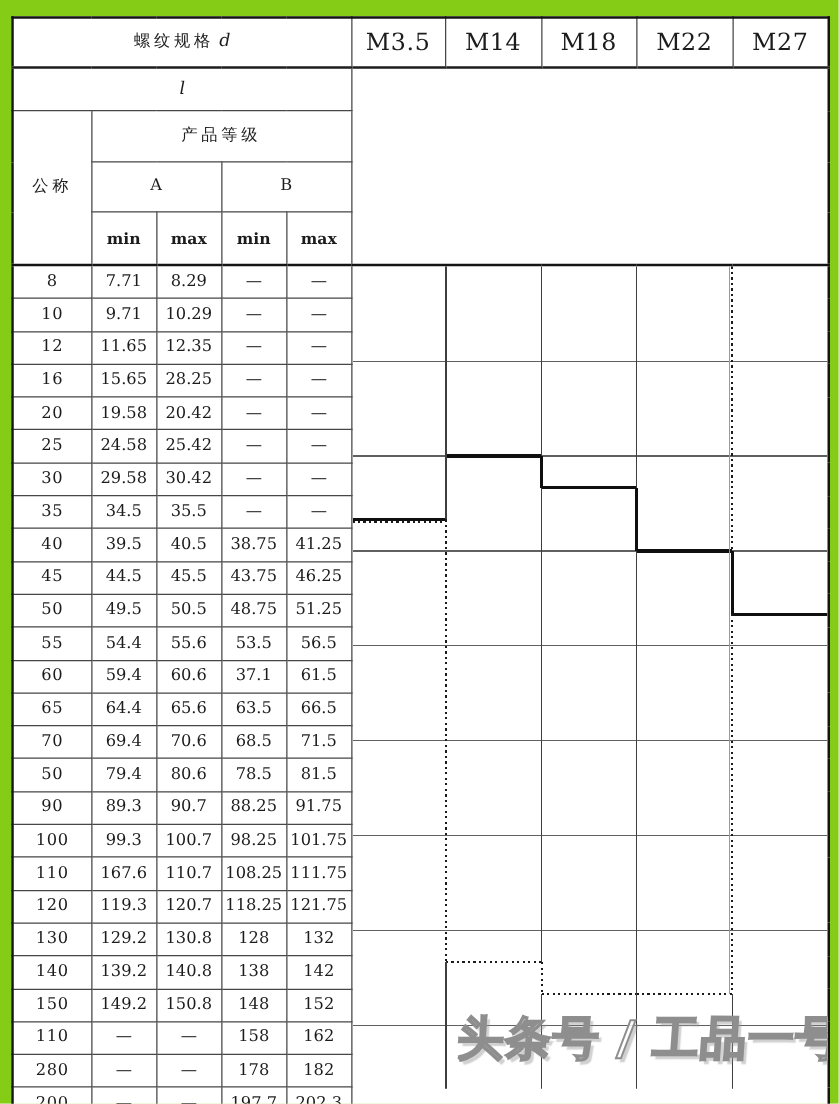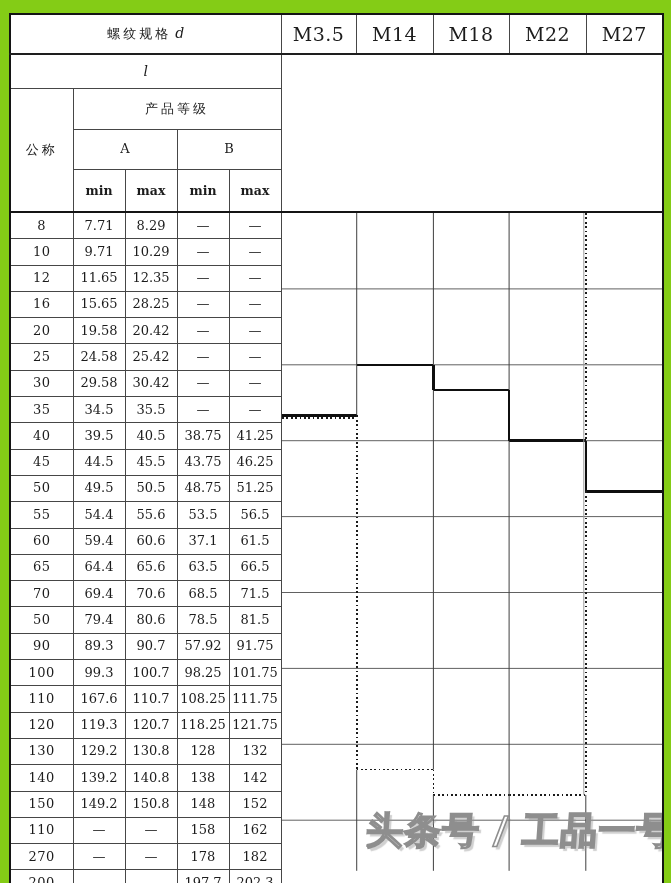--- a/index.html
+++ b/index.html
@@ -262,21 +262,21 @@
           <td class="nom">50</td>
           <td>79.4</td>
           <td>80.6</td>
           <td>78.5</td>
           <td>81.5</td>
         </tr>
         <tr>
           <td class="nom">90</td>
           <td>89.3</td>
           <td>90.7</td>
-          <td>57.92</td>
+          <td>88.25</td>
           <td>91.75</td>
         </tr>
         <tr>
           <td class="nom">100</td>
           <td>99.3</td>
           <td>100.7</td>
           <td>98.25</td>
           <td>101.75</td>
         </tr>
         <tr>
@@ -315,21 +315,21 @@
           <td>152</td>
         </tr>
         <tr>
           <td class="nom">110</td>
           <td>—</td>
           <td>—</td>
           <td>158</td>
           <td>162</td>
         </tr>
         <tr>
-          <td class="nom">270</td>
+          <td class="nom">280</td>
           <td>—</td>
           <td>—</td>
           <td>178</td>
           <td>182</td>
         </tr>
         <tr>
           <td class="nom">200</td>
           <td>—</td>
           <td>—</td>
           <td>197.7</td>

